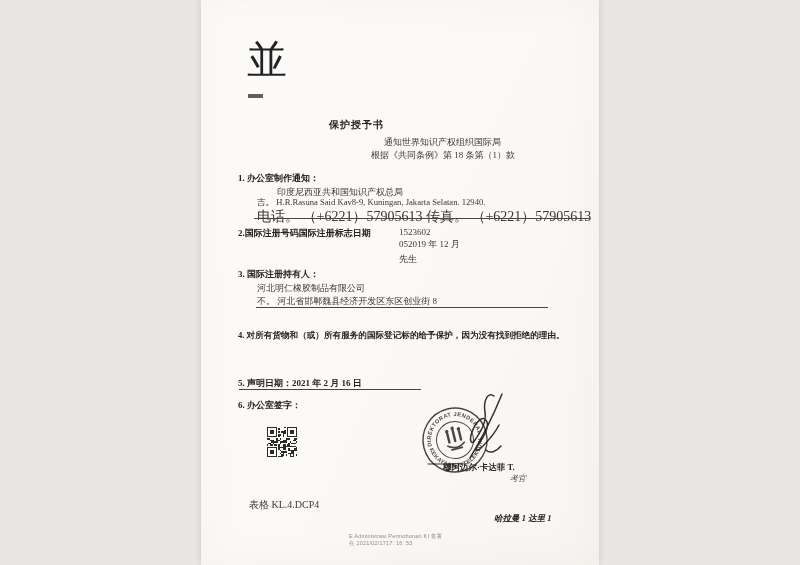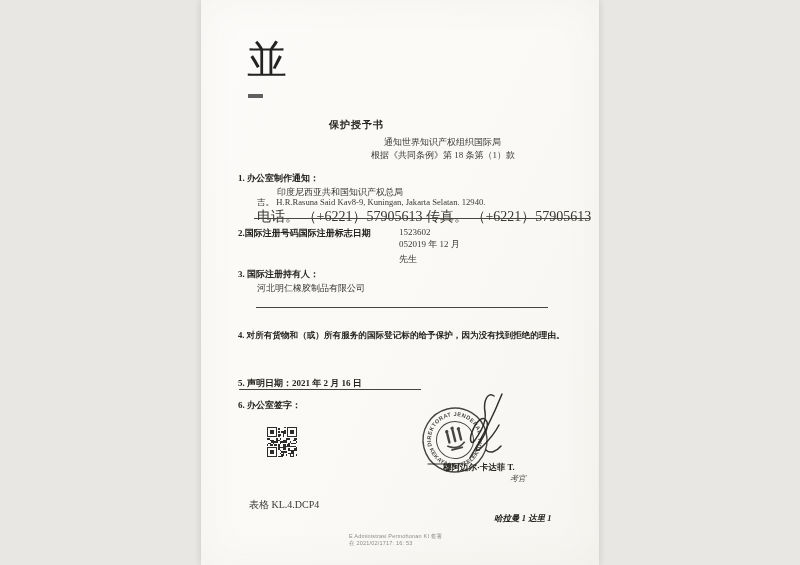--- a/index.html
+++ b/index.html
@@ -46,20 +46,21 @@
   <div class="t small" style="left:56px;top:208px;font-size:14px;">电话。 （+6221）57905613 传真。 （+6221）57905613</div>
   <div class="rule" style="left:53px;top:218px;width:336px;"></div>
 
   <div class="t b small" style="left:37px;top:227px;">2.国际注册号码国际注册标志日期</div>
   <div class="t small" style="left:198px;top:227px;">1523602</div>
   <div class="t small" style="left:198px;top:238px;">052019 年 12 月</div>
   <div class="t small" style="left:198px;top:253px;">先生</div>
 
   <div class="t b small" style="left:37px;top:268px;">3. 国际注册持有人：</div>
   <div class="t small" style="left:56px;top:282px;">河北明仁橡胶制品有限公司</div>
+  <div class="t small" style="left:56px;top:295px;">不。 河北省邯郸魏县经济开发区东区创业街 8</div>
   <div class="rule" style="left:55px;top:307px;width:292px;"></div>
 
   <div class="t b" style="left:37px;top:330px;font-size:8.6px;">4. 对所有货物和（或）所有服务的国际登记标的给予保护，因为没有找到拒绝的理由。</div>
 
   <div class="t b small" style="left:37px;top:377px;">5. 声明日期：2021 年 2 月 16 日</div>
   <div class="rule" style="left:38px;top:389px;width:182px;"></div>
 
   <div class="t b small" style="left:37px;top:399px;">6. 办公室签字：</div>
 
   <svg style="left:66px;top:427px;" width="30" height="30" viewBox="0 0 21 21" shape-rendering="crispEdges">

